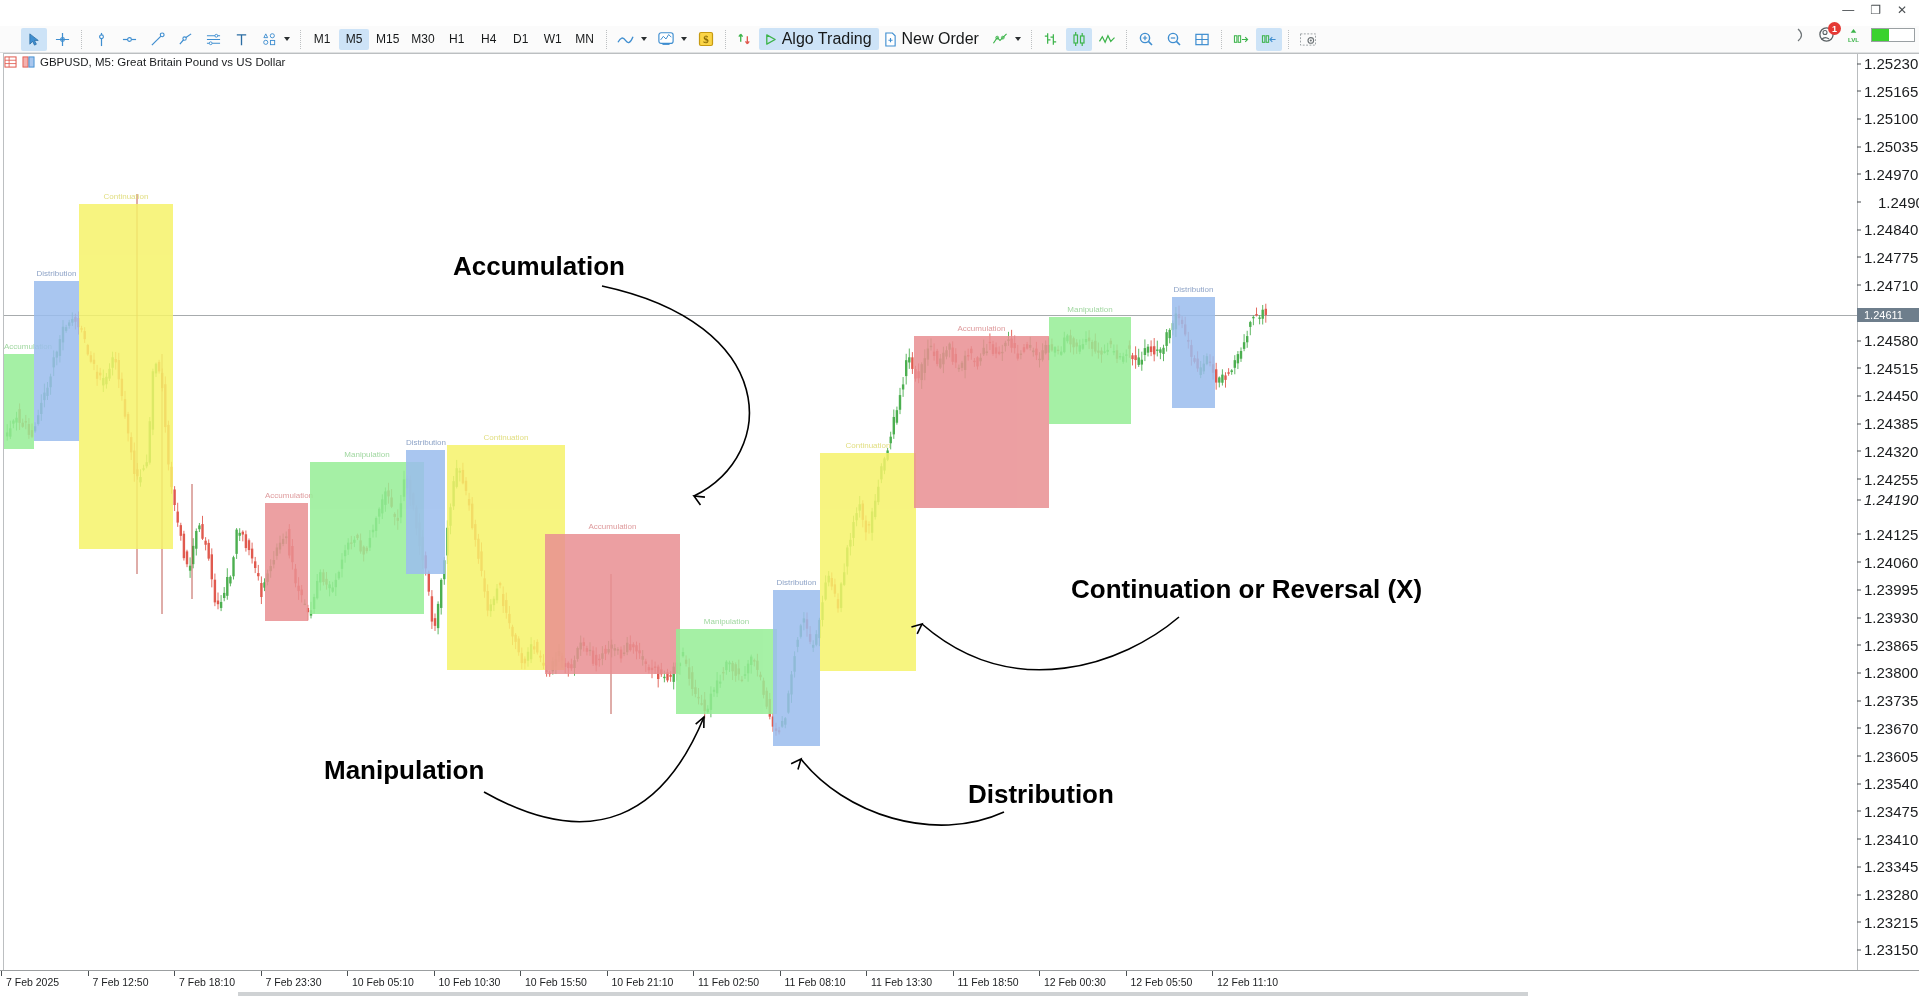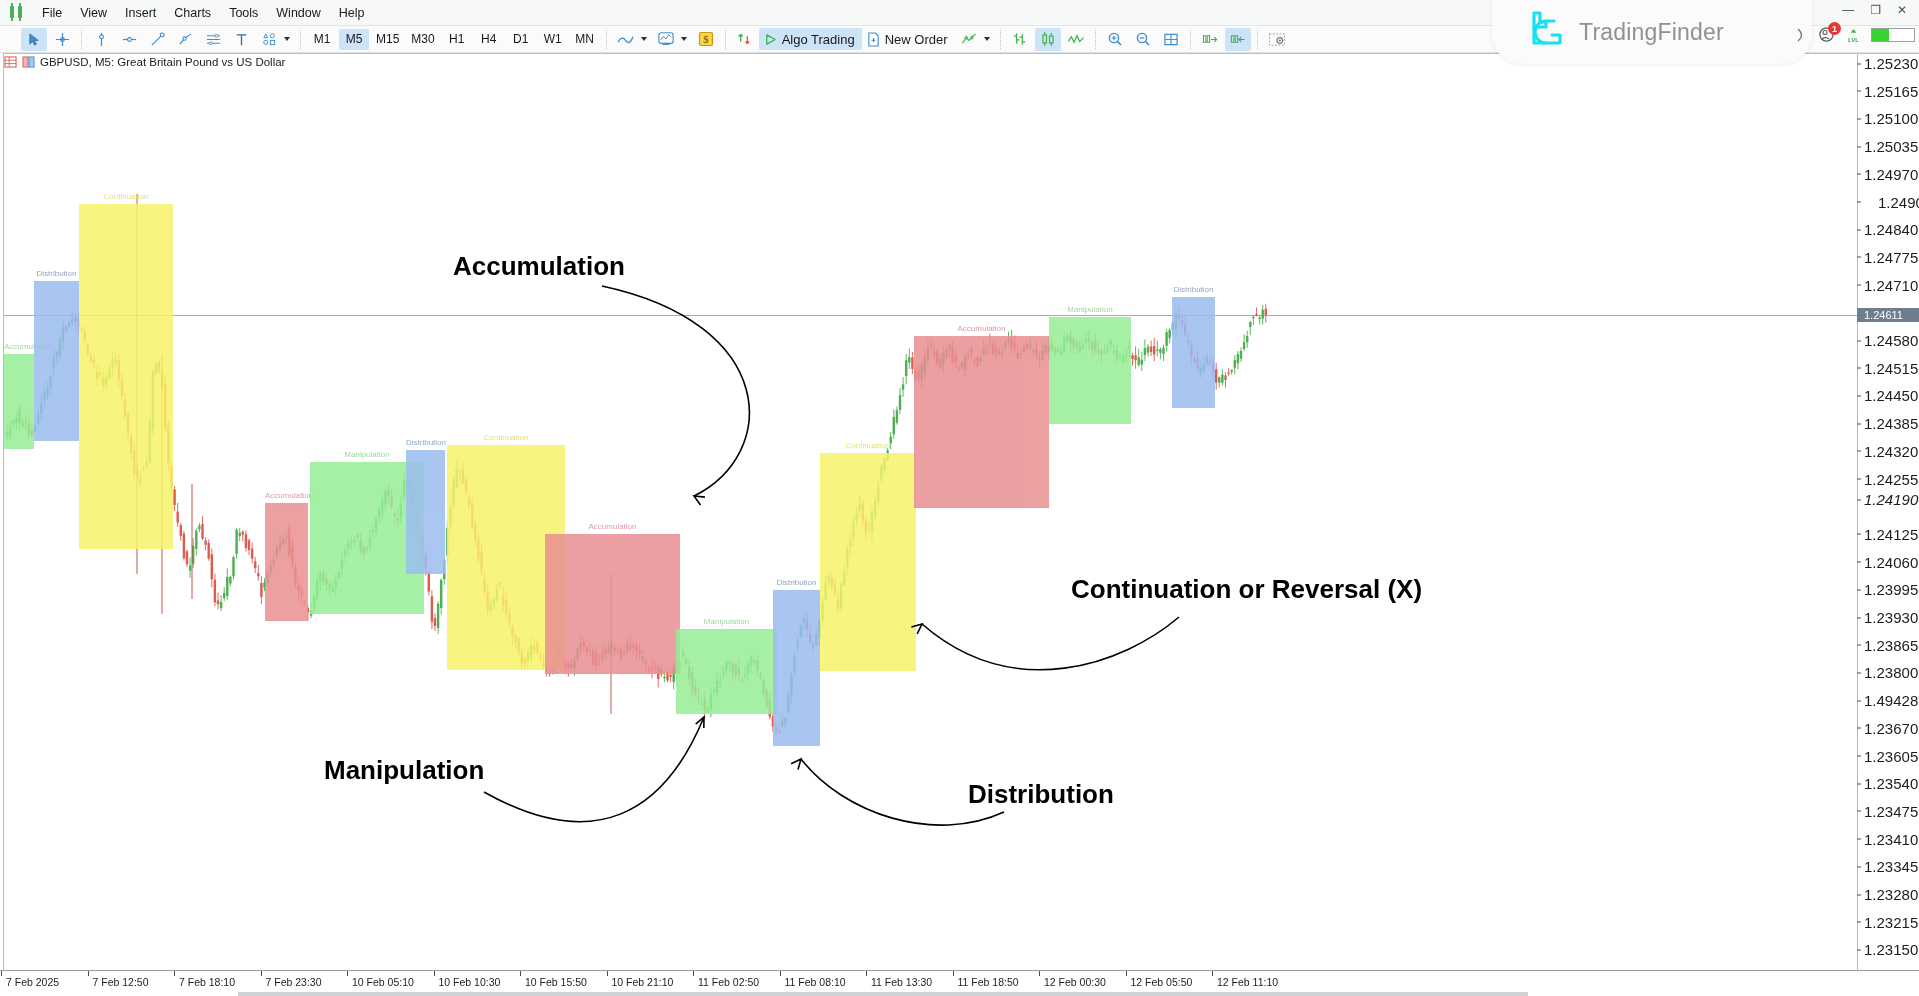--- a/index.html
+++ b/index.html
@@ -51,21 +51,21 @@
     min-width: 30px; height: 21px; font-size: 12px; color: #17191a;
     display: flex; align-items: center; justify-content: center;
     padding: 0 5px; border-radius: 2px; margin: 0 1px;
   }
   .tf-btn.sel { background: #cde3f7; }
   .caret { width: 0; height: 0; border-left: 3.5px solid transparent;
            border-right: 3.5px solid transparent; border-top: 4px solid #2b2f31;
            margin: 0 5px 0 1px; }
   .lbl-btn {
     height: 22px; display: flex; align-items: center; gap: 5px;
-    padding: 0 7px 0 5px; font-size: 13px; color: #17191a; border-radius: 2px;
+    padding: 0 7px 0 5px; font-size: 16px; color: #17191a; border-radius: 2px;
   }
   .lbl-btn.sel { background: #cde3f7; }
 
   
   .logo-panel {
     position: absolute; top: 0; left: 1492px; width: 320px; height: 64px;
     background: #fbfbfb; border-bottom-left-radius: 30px; border-bottom-right-radius: 30px;
     display: flex; align-items: center; gap: 9px; padding-left: 34px;
     box-shadow: 0 1px 4px rgba(0,0,0,.07);
     z-index: 30;
@@ -150,33 +150,20 @@
   .scrollbar-h {
     position: absolute; bottom: 0; left: 238px; width: 1290px; height: 4px;
     background: #cfd2d4;
   }
 </style>
 </head>
 <body>
 
 <div id="app">
 
-  <div class="menubar">
-    <div class="mt5-logo">
-        <i></i>
-        <i></i>
-      </div>
-    <div class="menu-item">File</div>
-    <div class="menu-item">View</div>
-    <div class="menu-item">Insert</div>
-    <div class="menu-item">Charts</div>
-    <div class="menu-item">Tools</div>
-    <div class="menu-item">Window</div>
-    <div class="menu-item">Help</div>
-  </div>
 
   <div class="toolbar">
 
     <div class="tb-btn sel">
       <svg width="15" height="15" viewBox="0 0 16 16">
           <path d="M3 2 L3 13 L6 10 L8 14 L10 13 L8 9 L12 9 Z" fill="#3f8ed0" stroke="#2a6ca3" stroke-width=".8"></path>
         </svg>
     </div>
     <div class="tb-btn">
       <svg width="15" height="15" viewBox="0 0 16 16">
@@ -364,28 +351,20 @@
 
     <div class="tb-btn">
       <svg width="18" height="15" viewBox="0 0 18 16">
           <rect x="1" y="2" width="16" height="12" fill="none" stroke="#9aa0a3" stroke-width="1" stroke-dasharray="2 1.6"></rect>
           <circle cx="12" cy="9" r="3" fill="none" stroke="#6f7578" stroke-width="1.2"></circle>
           <circle cx="12" cy="9" r="1.1" fill="#6f7578"></circle>
         </svg>
     </div>
   </div>
 
-  <div class="logo-panel">
-    <svg width="44" height="46" viewBox="0 0 44 46">
-      <path d="M8 4 V18 H20 V13 H14 V4 Z" fill="none" stroke="#18e0f0" stroke-width="3.2" stroke-linejoin="round"></path>
-      <path d="M28 12 H20 A11 11 0 0 0 20 34 H34 V26 H26" fill="none" stroke="#18e0f0" stroke-width="3.2" stroke-linejoin="round" stroke-linecap="round"></path>
-      <path d="M8 18 V34 H20" fill="none" stroke="#18e0f0" stroke-width="3.2" stroke-linejoin="round"></path>
-    </svg>
-    <span class="logo-text">TradingFinder</span>
-  </div>
 
   <div class="wincaption">
     <span class="wc">—</span>
     <span class="wc">❐</span>
     <span class="wc">✕</span>
   </div>
 
   <div class="rtoolrow">
     <svg width="16" height="16" viewBox="0 0 16 16">
       <path d="M4 3 L11 13 M11 3 L4 13" stroke="#6f7578" stroke-width="1.1" fill="none" opacity=".0"></path>
@@ -1325,21 +1304,21 @@
           <div class="ptick" style="top: 369.1px;">1.24385</div>
           <div class="ptick" style="top: 396.8px;">1.24320</div>
           <div class="ptick" style="top: 424.5px;">1.24255</div>
           <div class="ptick" style="top: 445px; font-style: italic;">1.24190</div>
           <div class="ptick" style="top: 479.9px;">1.24125</div>
           <div class="ptick" style="top: 507.6px;">1.24060</div>
           <div class="ptick" style="top: 535.3px;">1.23995</div>
           <div class="ptick" style="top: 563px;">1.23930</div>
           <div class="ptick" style="top: 590.7px;">1.23865</div>
           <div class="ptick" style="top: 618.4px;">1.23800</div>
-          <div class="ptick" style="top: 646.1px;">1.49428</div>
+          <div class="ptick" style="top: 646.1px;">1.23735</div>
           <div class="ptick" style="top: 673.8px;">1.23670</div>
           <div class="ptick" style="top: 701.5px;">1.23605</div>
           <div class="ptick" style="top: 729.2px;">1.23540</div>
           <div class="ptick" style="top: 756.9px;">1.23475</div>
           <div class="ptick" style="top: 784.6px;">1.23410</div>
           <div class="ptick" style="top: 812.3px;">1.23345</div>
           <div class="ptick" style="top: 840px;">1.23280</div>
           <div class="ptick" style="top: 867.7px;">1.23215</div>
           <div class="ptick" style="top: 895.4px;">1.23150</div>
           <div class="ptick" style="top: 923.1px;">1.23085</div>

